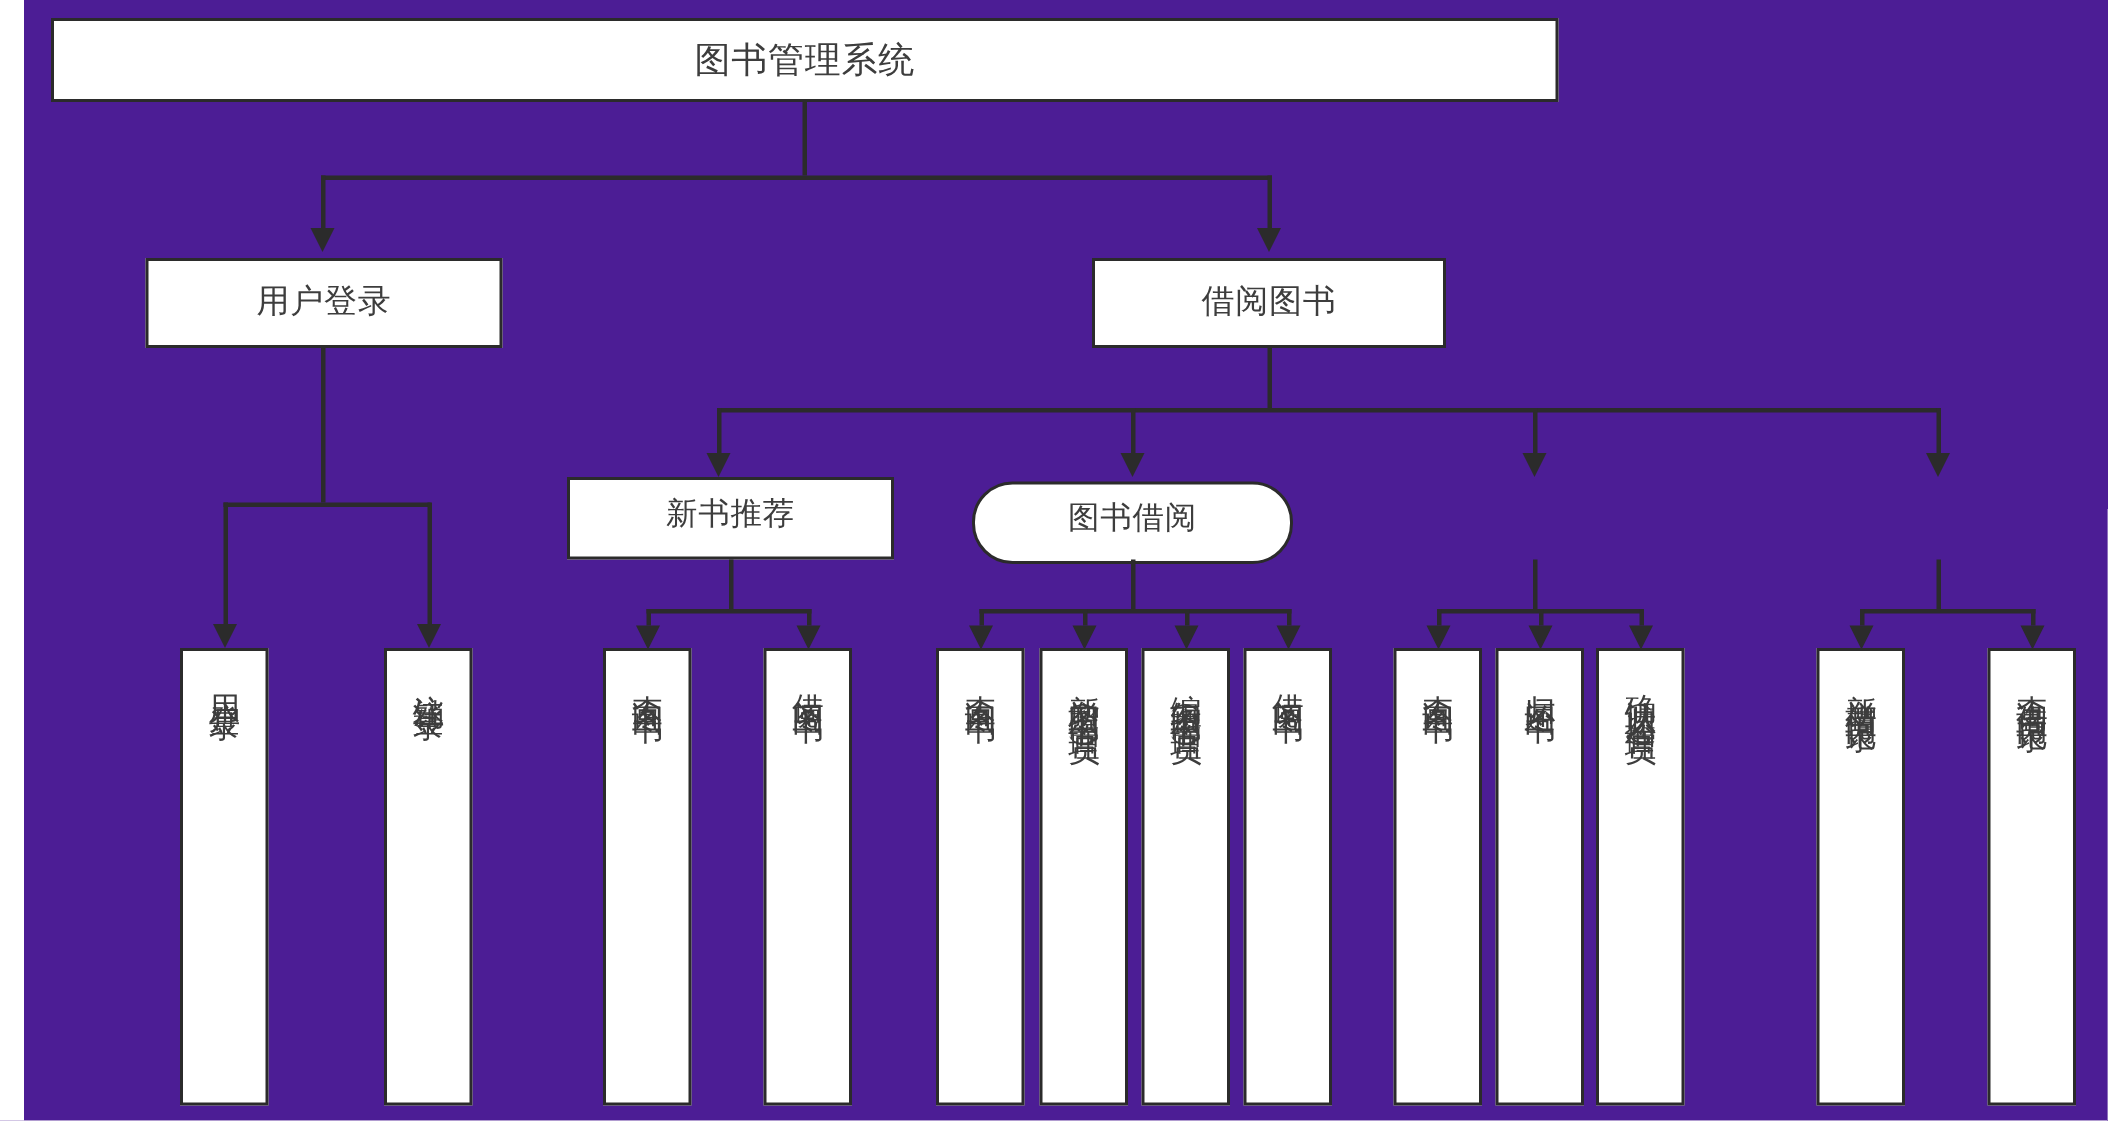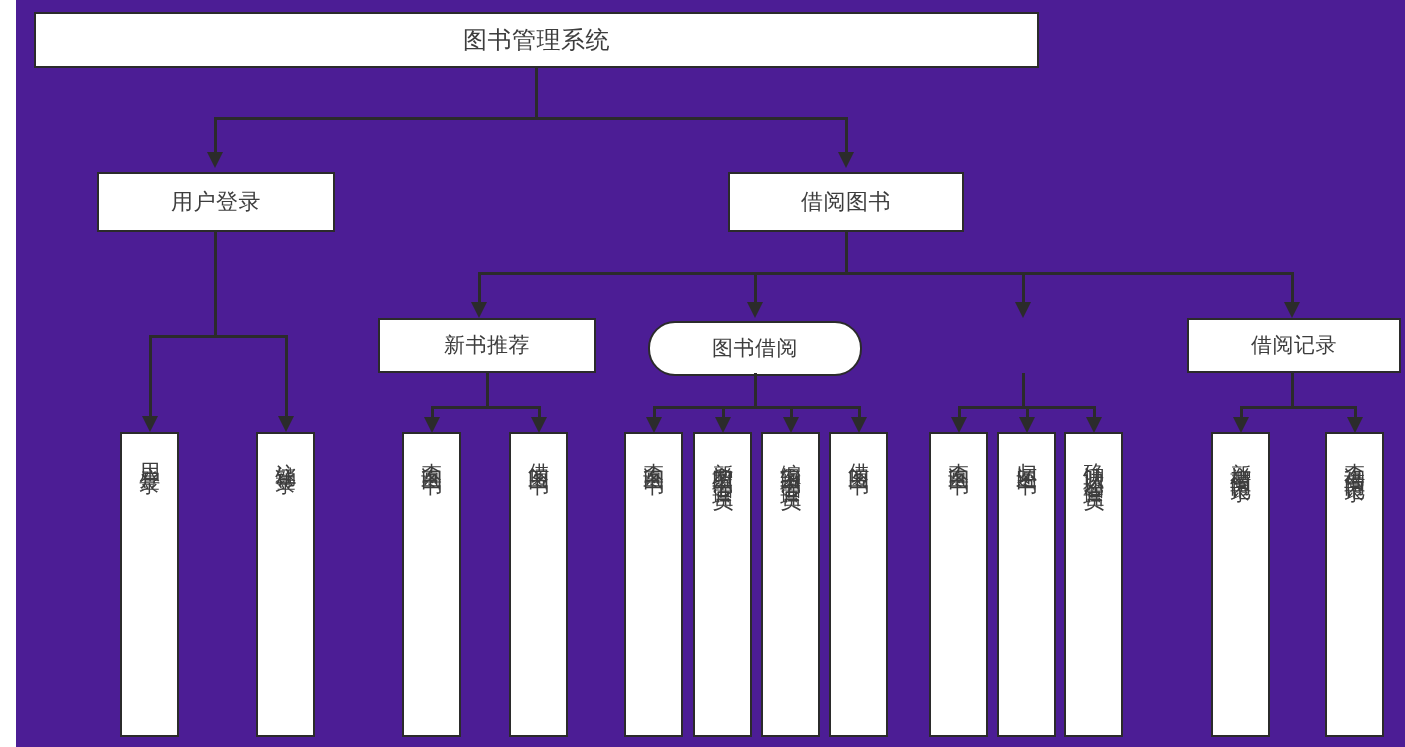--- a/index.html
+++ b/index.html
@@ -33,21 +33,21 @@
     color: #3d3d3d;
     letter-spacing: 0.5px;
     line-height: 1.25;
     text-align: center;
     white-space: nowrap;
   }
   
   .node.root .label { font-size: 24px; }
   
   .node.h1 .label { font-size: 22px; }
-  .node.h2 .label { font-size: 21px; }
+  .node.h2 .label { font-size: 21px; font-family: Liberation Mono, monospace; }
   
   .node.leaf {
     align-items: flex-start;
     justify-content: center;
     padding-top: 12px;
   }
   .node.leaf .label {
     writing-mode: vertical-rl;
     text-orientation: upright;
     font-size: 21px;
@@ -122,23 +122,20 @@
   <div class="vline" style="left:1006px; top:272px; height:30px;"></div>
   <div class="arrow" style="left:999px; top:302px;"></div>
   <div class="vline" style="left:1275px; top:272px; height:30px;"></div>
   <div class="arrow" style="left:1268px; top:302px;"></div>
 
   <div class="node h2" style="left:362px; top:318px; width:218px; height:55px;">
     <span class="label">新书推荐</span>
   </div>
   <div class="node h2" style="left:632px; top:321px; width:214px; height:55px;border-radius:27px;">
     <span class="label">图书借阅</span>
-  </div>
-  <div class="node h2" style="left:1171px; top:318px; width:214px; height:55px;">
-    <span class="label">借阅记录</span>
   </div>
 
   <div class="vline" style="left:470px; top:373px; height:33px;"></div>
   <div class="hline" style="left:415px; top:406px; width:110px; height:3px;"></div>
   <div class="vline" style="left:415px; top:406px; height:11px;"></div>
   <div class="arrow" style="left:408px; top:417px;"></div>
   <div class="vline" style="left:522px; top:406px; height:11px;"></div>
   <div class="arrow" style="left:515px; top:417px;"></div>
 
   <div class="vline" style="left:738px; top:373px; height:33px;"></div>

